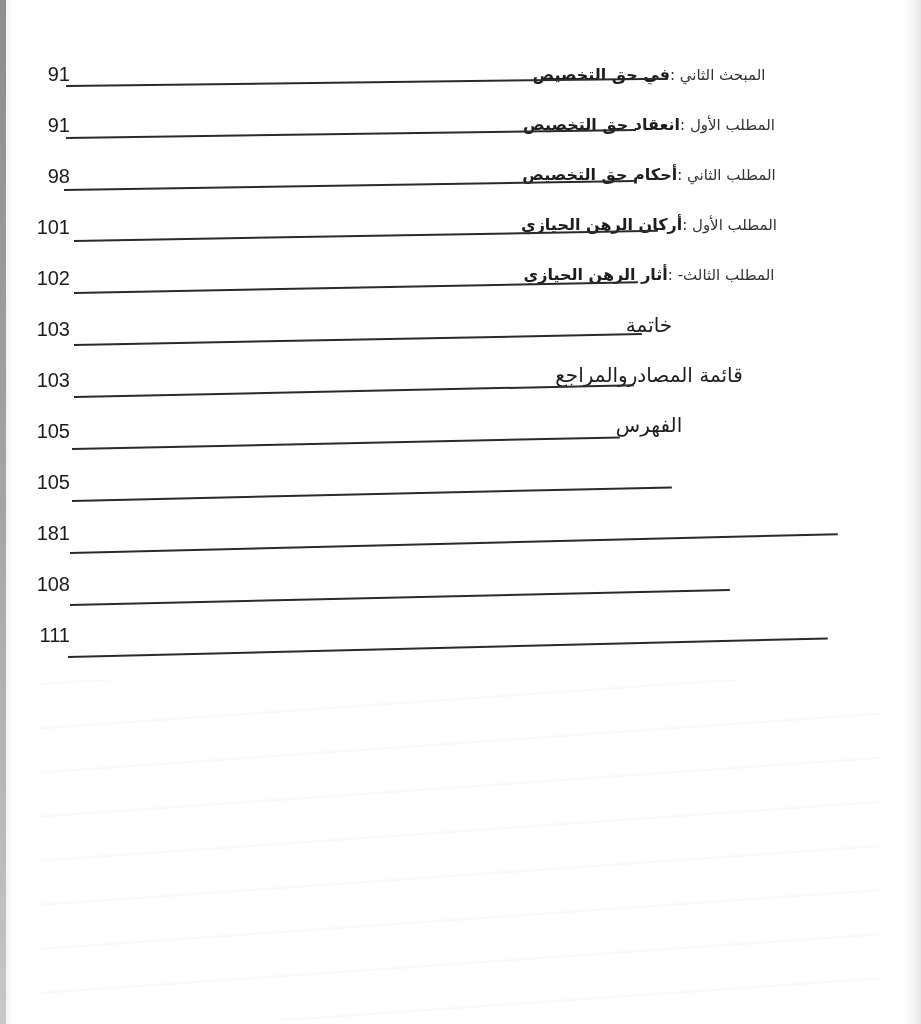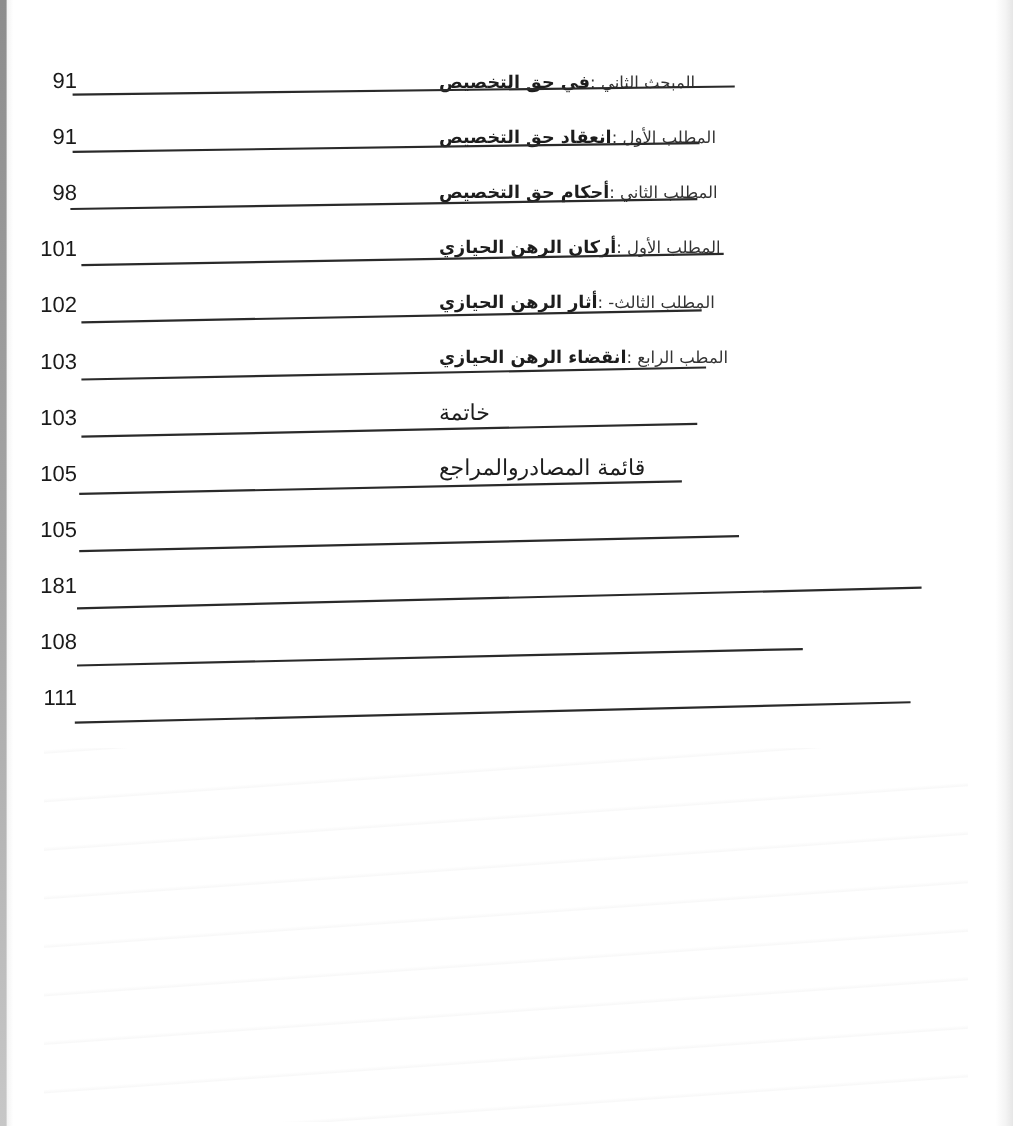--- a/index.html
+++ b/index.html
@@ -17,21 +17,21 @@
     position: absolute; left: 0; top: 0; width: 6px; height: 1024px;
     background: linear-gradient(180deg, #8d8d8d, #a5a5a5 50%, #c7c7c7);
   }
   .ghost {
     position: absolute; left: 40px; top: 680px; width: 840px; height: 340px;
     opacity: 0.05;
     background: repeating-linear-gradient(-4deg, transparent 0px, transparent 40px, #777 41px, transparent 44px);
   }
   .titles {
     position: absolute; right: 22px; top: 60px; width: 500px;
-    direction: rtl; text-align: left;
+    direction: rtl; text-align: center;
   }
   .title {
     height: 50px; line-height: 30px;
     font-size: 16px; color: #1d1d1d;
     white-space: nowrap;
   }
   .title .prefix { font-weight: normal; color: #333; font-size: 15px; }
   .title .main { font-weight: bold; }
   .title.tail .main { font-weight: normal; font-size: 20px; }
   .numbers {
@@ -54,23 +54,23 @@
 <div class="page">
   <div class="left-edge"></div>
   <div class="ghost"></div>
 
   <div class="titles">
     <div class="title"><span class="prefix">المبحث الثاني :</span><span class="main">في حق التخصيص</span></div>
     <div class="title"><span class="prefix">المطلب الأول :</span><span class="main">انعقاد حق التخصيص</span></div>
     <div class="title"><span class="prefix">المطلب الثاني :</span><span class="main">أحكام حق التخصيص</span></div>
     <div class="title"><span class="prefix">المطلب الأول :</span><span class="main">أركان الرهن الحيازي</span></div>
     <div class="title"><span class="prefix">المطلب الثالث- :</span><span class="main">أثار الرهن الحيازي</span></div>
-    <div class="title"><span class="prefix">المطب الرابع :</span><span class="main">انقضاء الرهن الحيازي</span></div>
     <div class="title tail"><span class="main">خاتمة</span></div>
     <div class="title tail"><span class="main">قائمة المصادروالمراجع</span></div>
+    <div class="title tail"><span class="main">الفهرس</span></div>
   </div>
 
   <div class="numbers">
     <div class="num">91</div>
     <div class="num">91</div>
     <div class="num">98</div>
     <div class="num">101</div>
     <div class="num">102</div>
     <div class="num">103</div>
     <div class="num">103</div>

